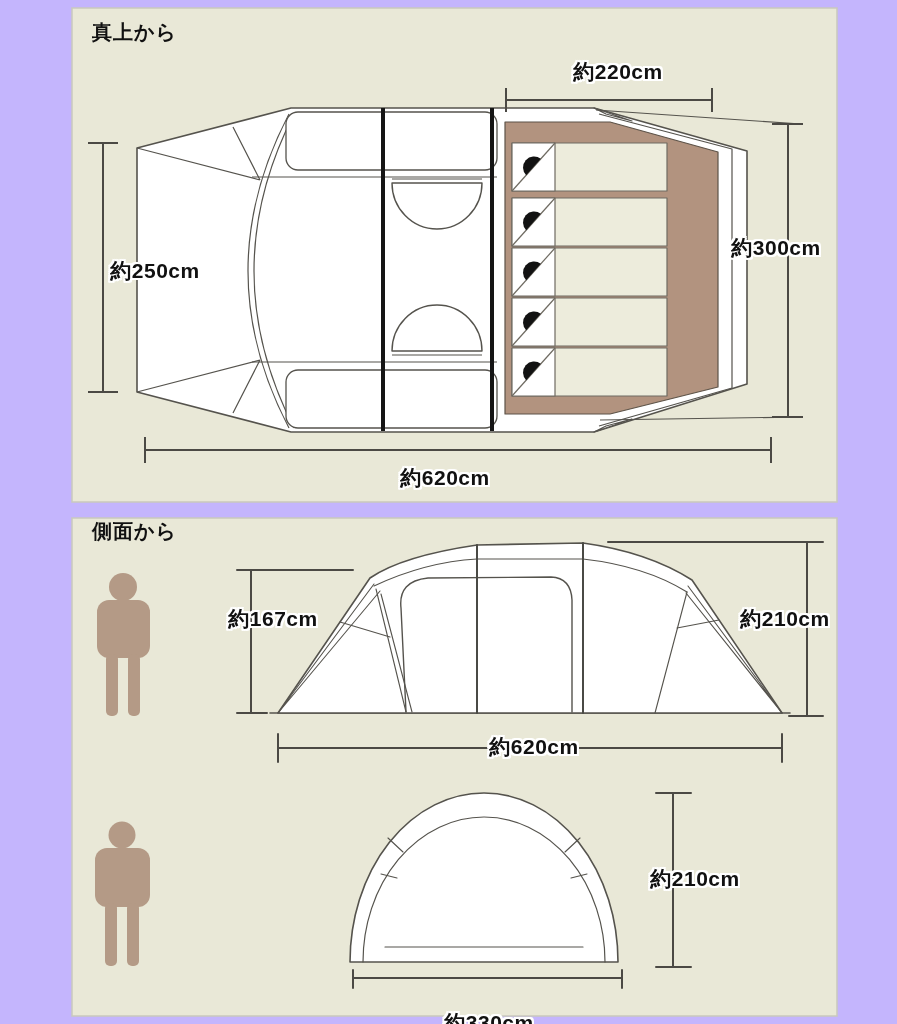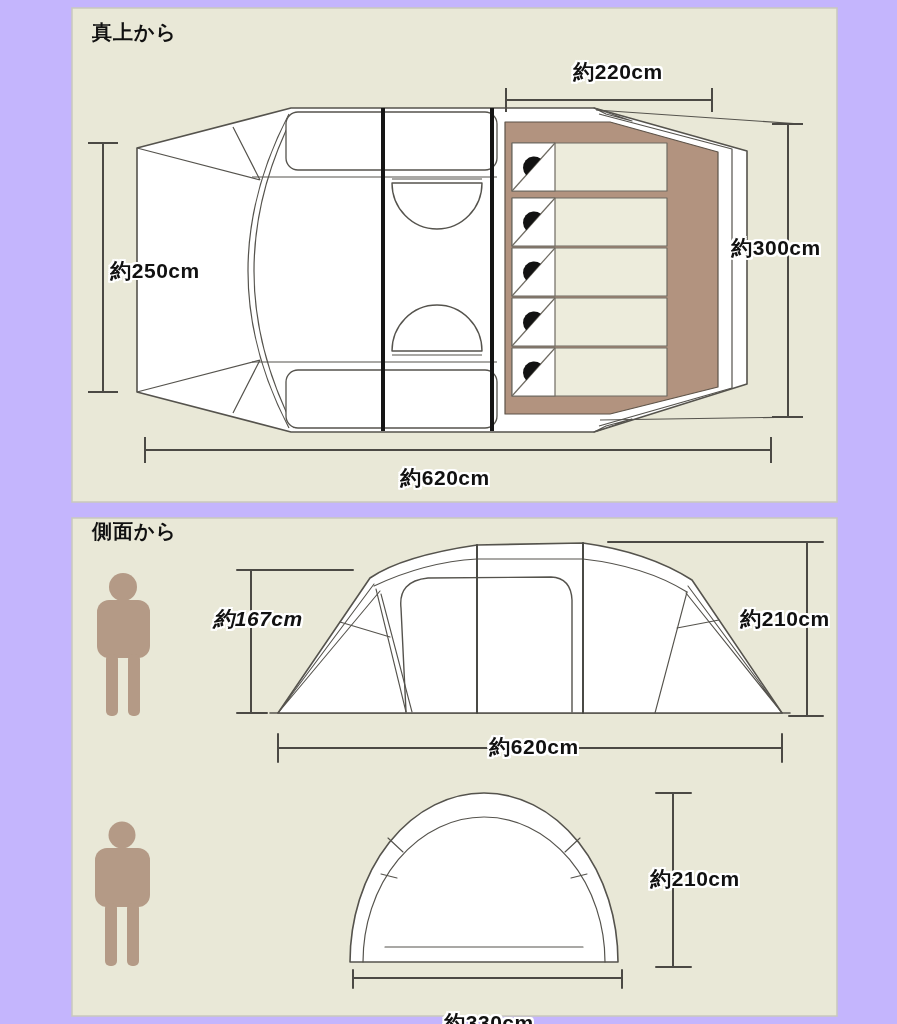--- a/index.html
+++ b/index.html
@@ -159,19 +159,19 @@
 
   <div class="heading-label" style="left:92px;top:19px;">真上から</div>
 
   <div class="dim-label" style="left:618px;top:72px;">約220cm</div>
   <div class="dim-label" style="left:131px;top:271px;margin-left:24px;">約250cm</div>
   <div class="dim-label" style="left:776px;top:248px;">約300cm</div>
   <div class="dim-label" style="left:445px;top:478px;">約620cm</div>
 
   <div class="heading-label" style="left:92px;top:518px;">側面から</div>
 
-  <div class="dim-label" style="left:258px;top:619px;font-style:italic;">約167cm</div>
+  <div class="dim-label" style="left:273px;top:619px;">約167cm</div>
   <div class="dim-label" style="left:785px;top:619px;">約210cm</div>
   <div class="dim-label" style="left:534px;top:747px;">約620cm</div>
   <div class="dim-label" style="left:695px;top:879px;">約210cm</div>
   <div class="dim-label" style="left:489px;top:999px;margin-top:24px;">約330cm</div>
 
 </div>
 
 </body></html>

